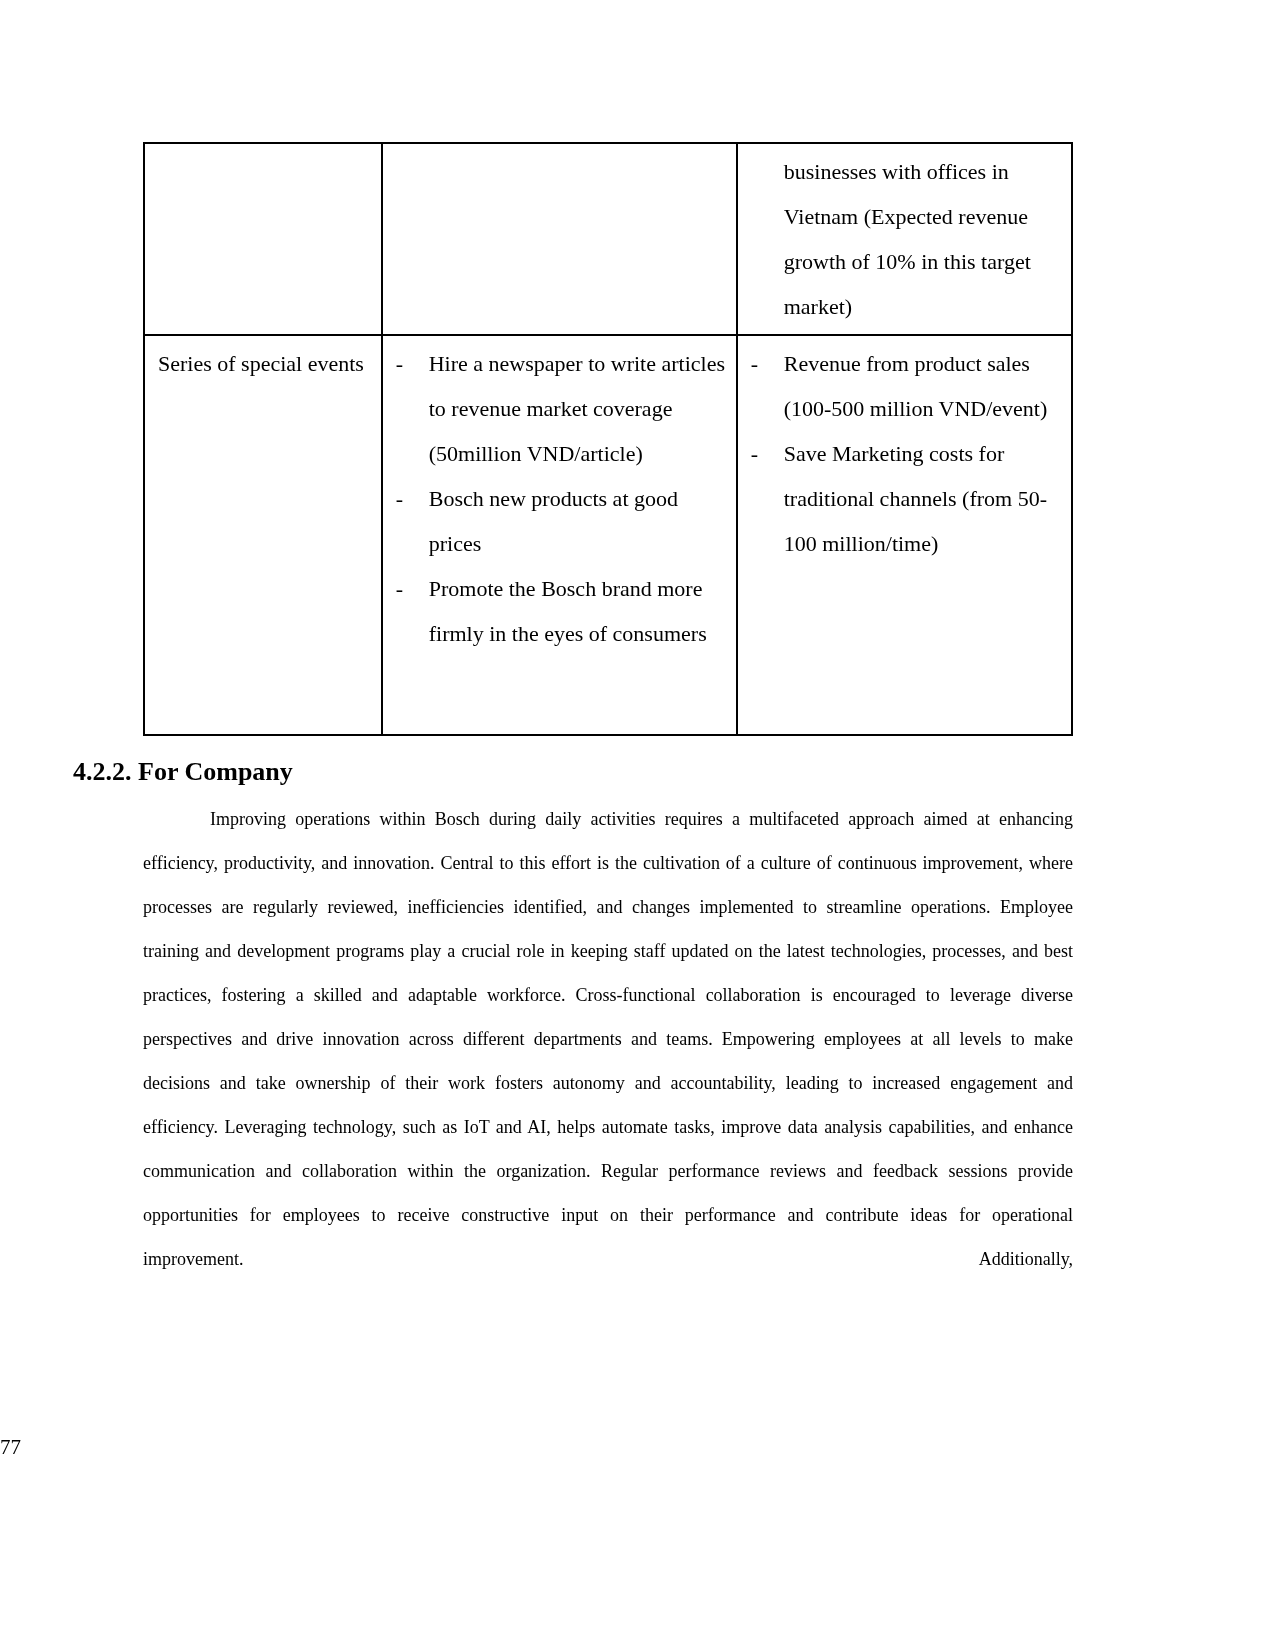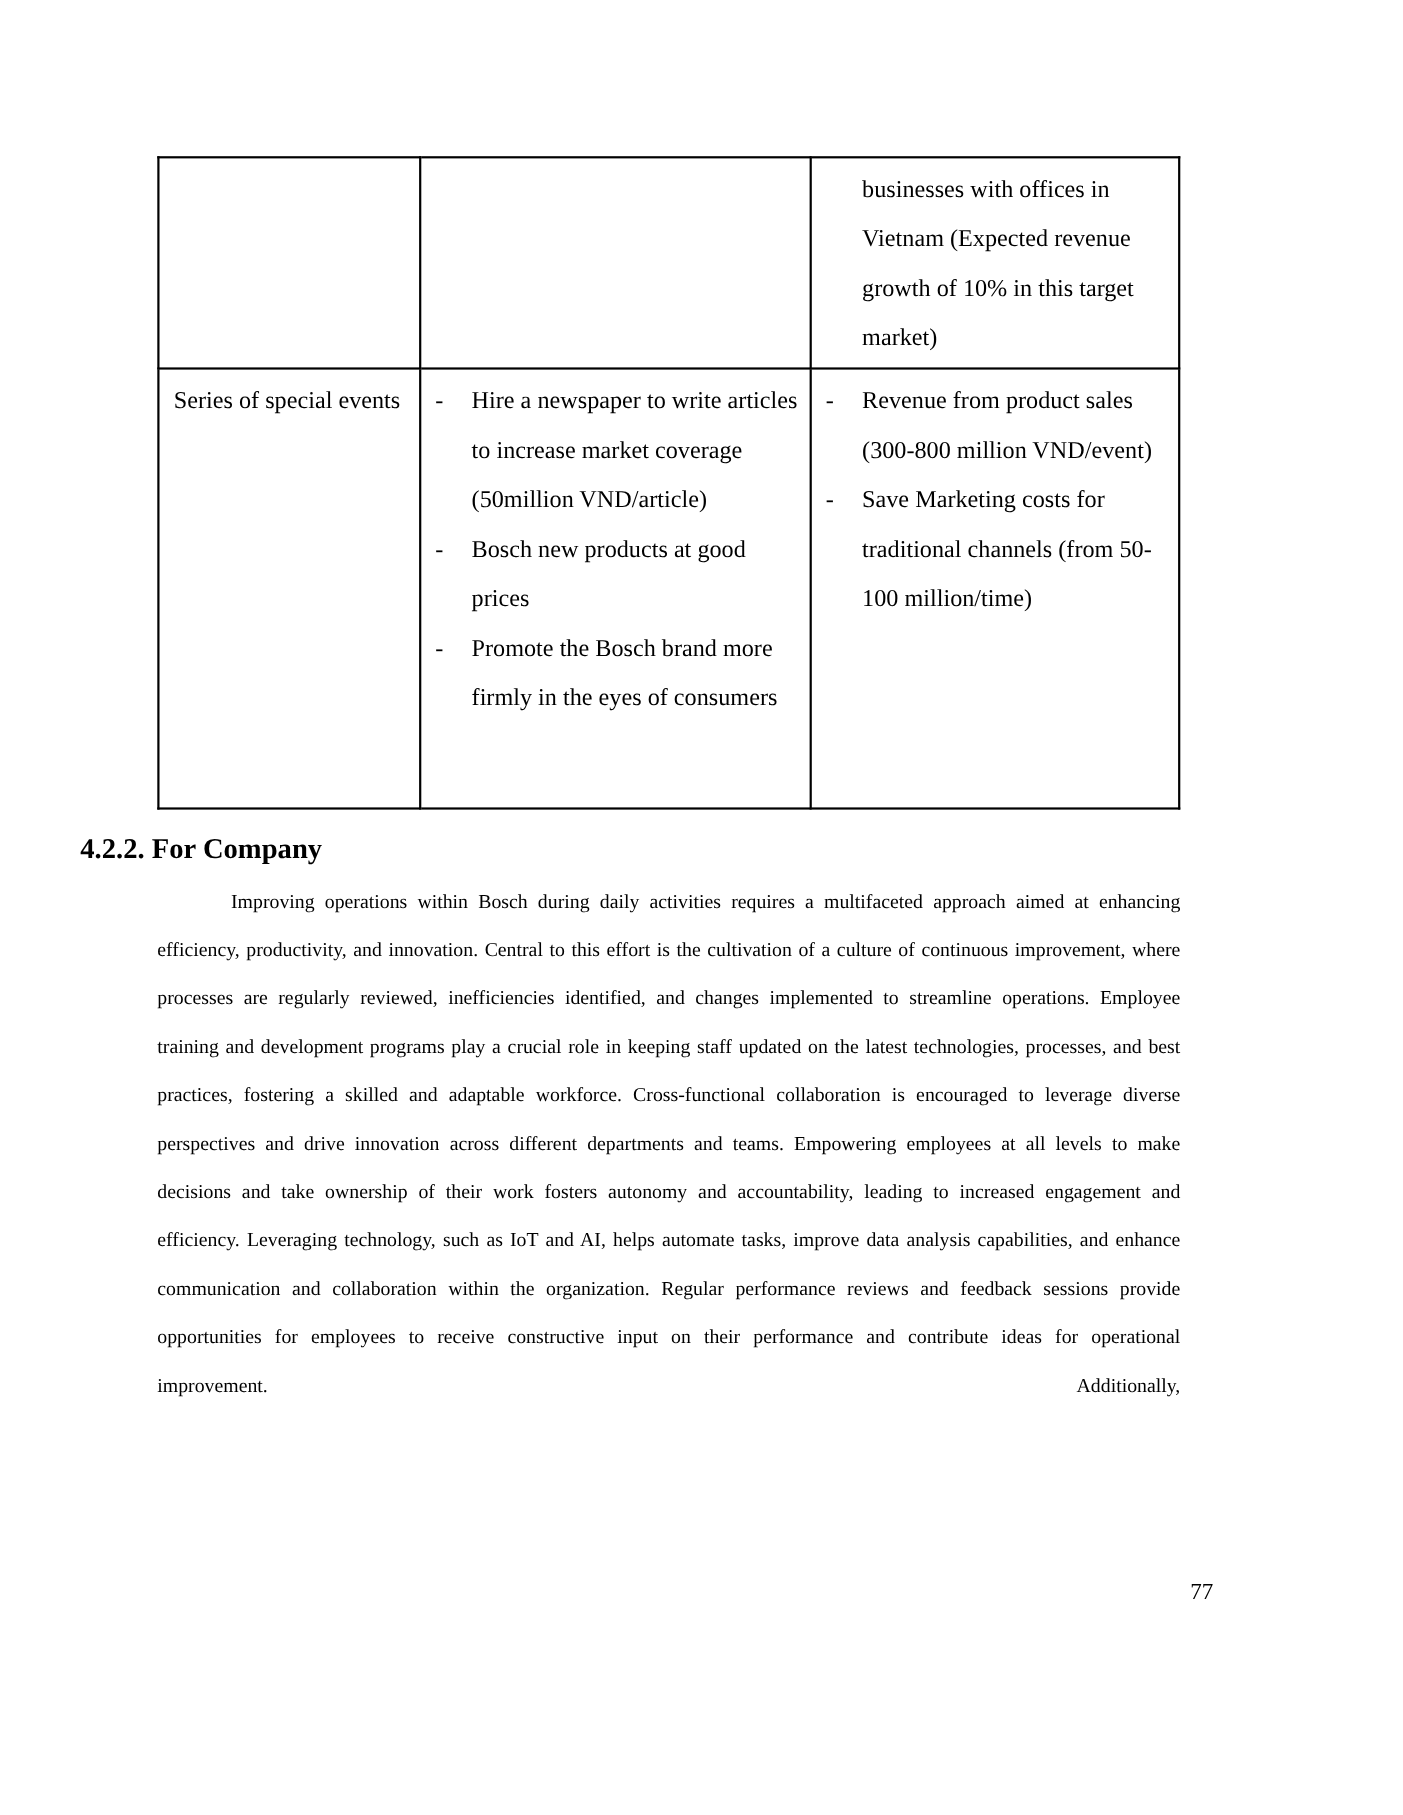--- a/index.html
+++ b/index.html
@@ -59,21 +59,21 @@
     text-align: justify;
     text-align-last: justify;
     text-indent: 67px;
     word-spacing: 1px;
   }
   .footer {
     position: absolute;
     top: 1432px;
     left: 0;
     width: 1103px;
-    text-align: right;
+    text-align: left;
     font-size: 21px;
     line-height: 30px;
   }
 </style>
 </head>
 <body>
 
 <div class="page">
 
   <table class="doc-table">
@@ -85,35 +85,35 @@
         <div class="cont">businesses with offices in Vietnam (Expected revenue growth of 10% in this target market)</div>
       </td>
     </tr>
     <tr class="row2">
       <td class="c1">
         <div>Series of special events</div>
       </td>
       <td class="c2">
         <div class="dash-item">
           <span class="dash">-</span>
-          <span class="itext">Hire a newspaper to write articles to increase market coverage (50million VND/article)</span>
+          <span class="itext">Hire a newspaper to write articles to revenue market coverage (50million VND/article)</span>
         </div>
         <div class="dash-item">
           <span class="dash">-</span>
           <span class="itext">Bosch new products at good prices</span>
         </div>
         <div class="dash-item">
           <span class="dash">-</span>
           <span class="itext">Promote the Bosch brand more firmly in the eyes of consumers</span>
         </div>
       </td>
       <td class="c3">
         <div class="dash-item">
           <span class="dash">-</span>
-          <span class="itext">Revenue from product sales (300-800 million VND/event)</span>
+          <span class="itext">Revenue from product sales (100-500 million VND/event)</span>
         </div>
         <div class="dash-item">
           <span class="dash">-</span>
           <span class="itext">Save Marketing costs for traditional channels (from 50-100 million/time)</span>
         </div>
       </td>
     </tr>
   </tbody>
     </table>
 

